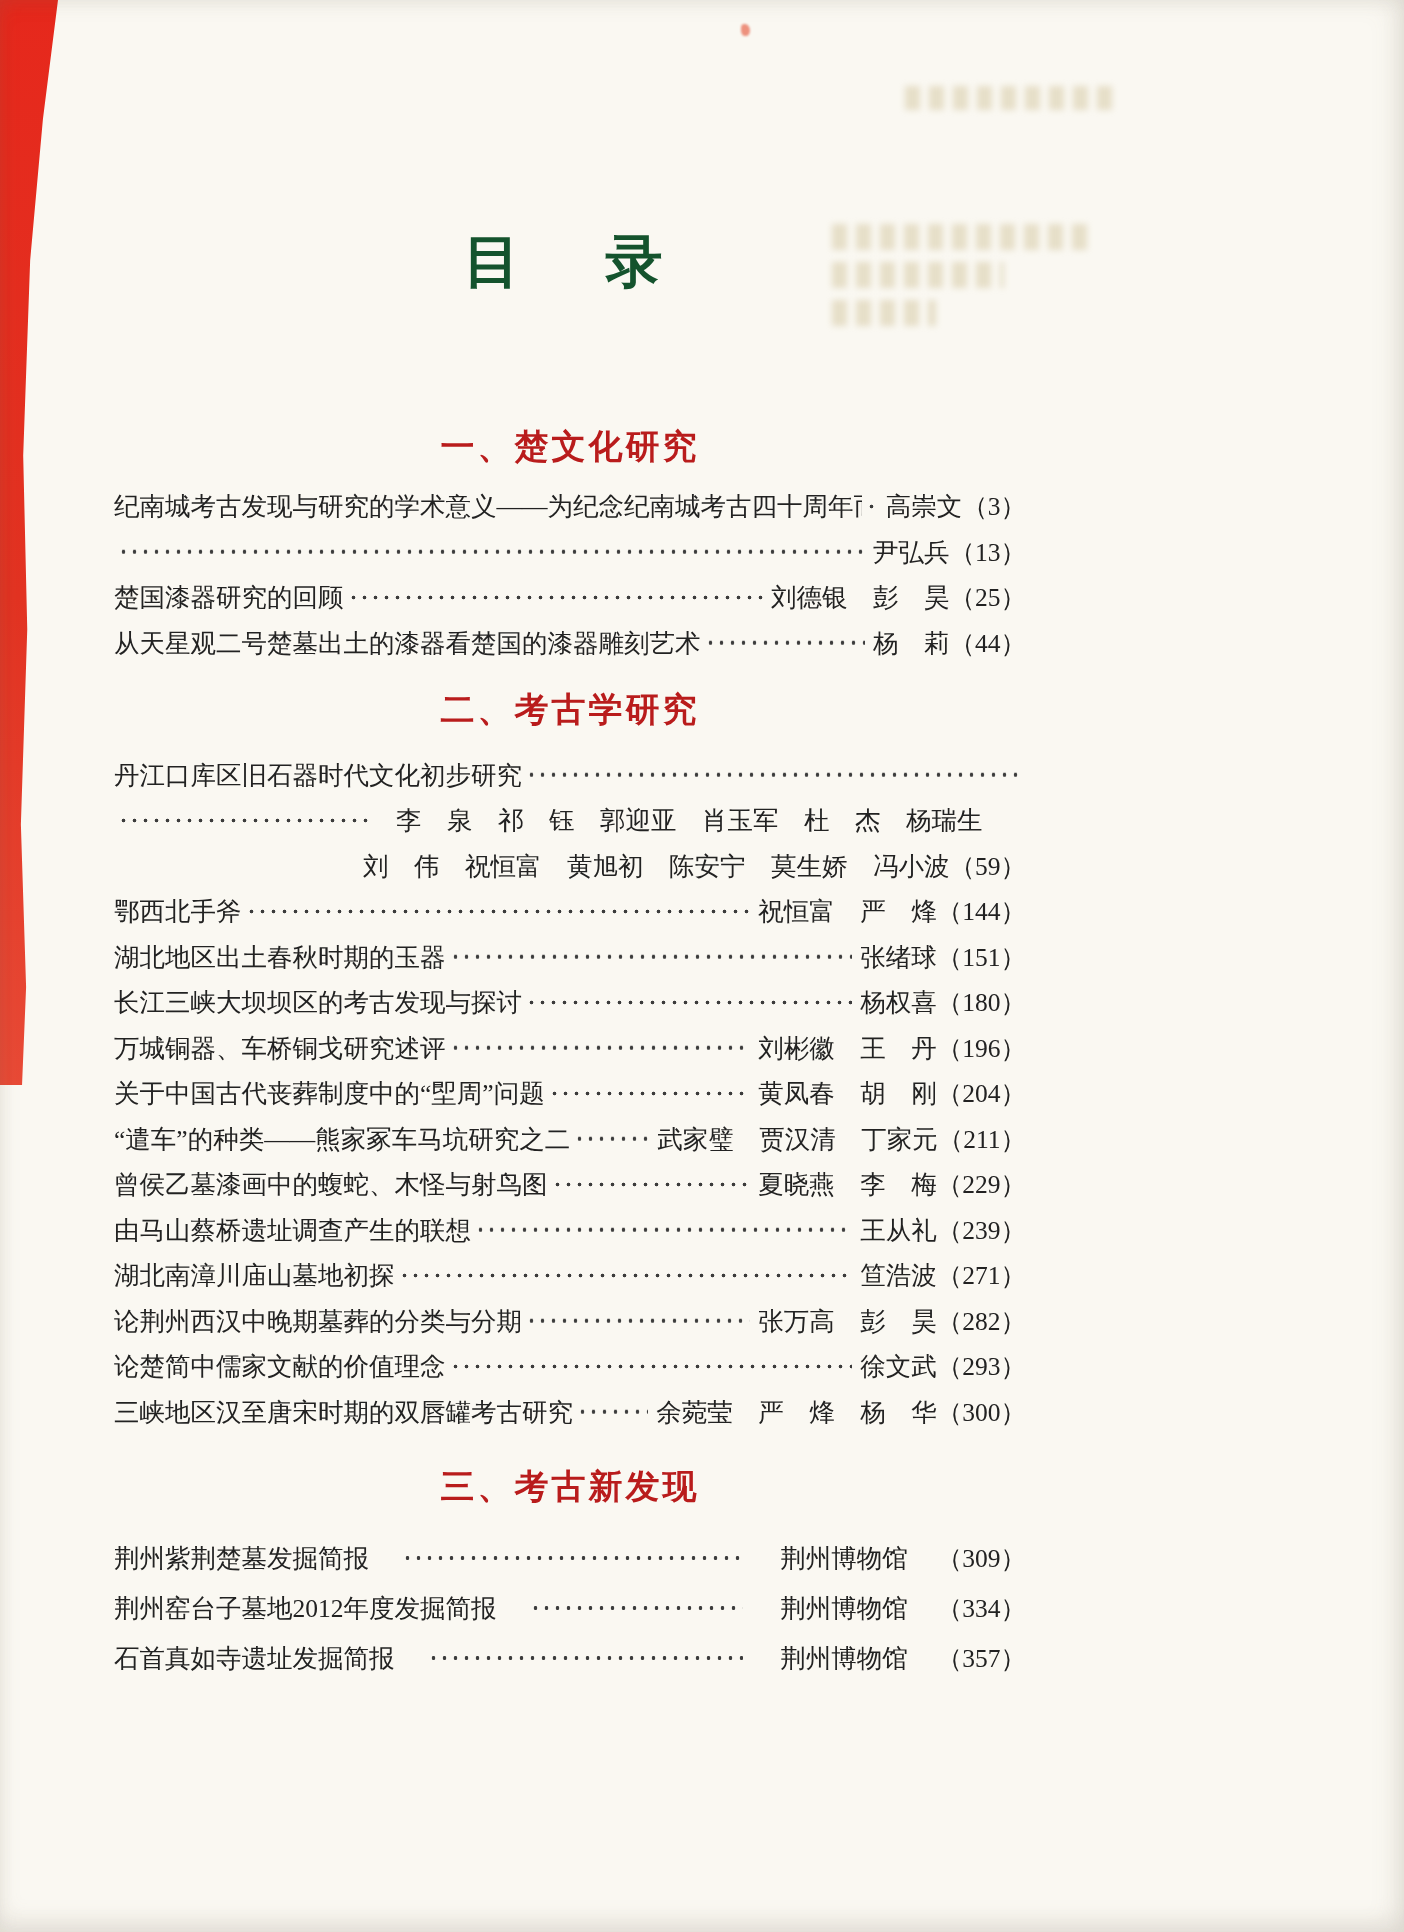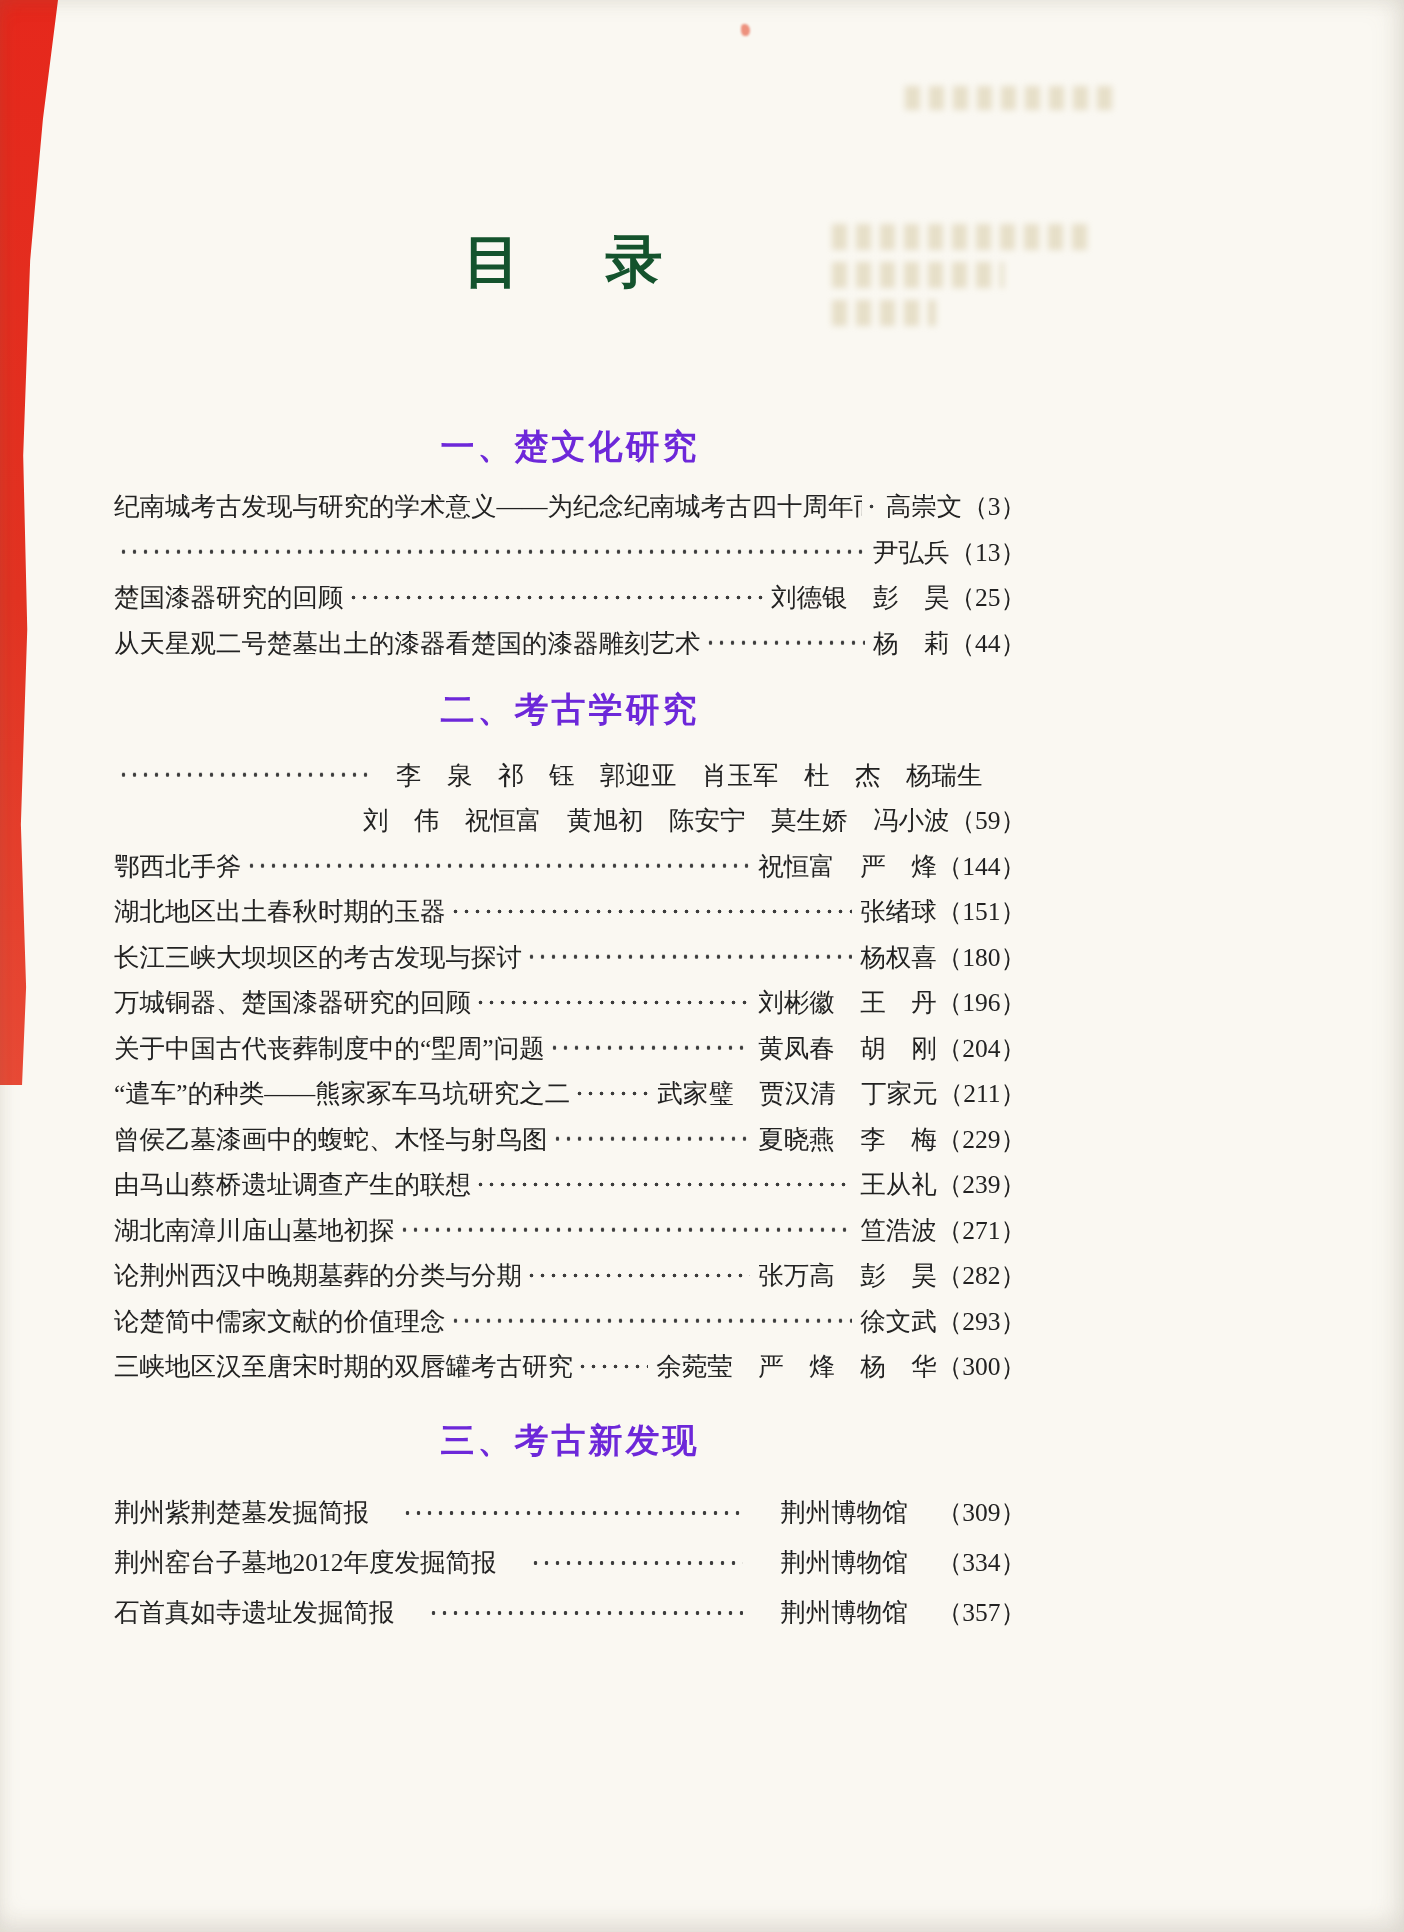--- a/index.html
+++ b/index.html
@@ -46,21 +46,21 @@
     margin:0;padding-top:226px;
     text-align:center;
     font-size:57px;line-height:1.25;
     font-weight:700;letter-spacing:14px;
     color:#14532d;
     font-family:"Liberation Serif","DejaVu Serif",serif;
   }
   .section-heading{
     margin:0;text-align:center;
     font-family:"Liberation Sans","DejaVu Sans",sans-serif;
-    font-weight:700;font-size:34px;line-height:1.25;color:#6d28d9;
+    font-weight:700;font-size:34px;line-height:1.25;color:#b91c1c;
     letter-spacing:3px;
   }
   .section:nth-of-type(1) .section-heading{margin-top:128px;margin-bottom:16px;}
   .section:nth-of-type(2) .section-heading{margin-top:22px;margin-bottom:22px;}
   .section:nth-of-type(3) .section-heading{margin-top:30px;margin-bottom:26px;}
 
   .row{
     display:flex;align-items:center;flex-wrap:nowrap;
     height:45.5px;font-size:25.5px;color:#222;
   }
@@ -112,20 +112,24 @@
         </div>
         <div class="row">
           <span class="title">从天星观二号楚墓出土的漆器看楚国的漆器雕刻艺术</span>
           <span class="leader"></span>
           <span class="authors">杨　莉</span>
           <span class="pagenum">（44）</span>
         </div>
       </section>
       <section class="section">
         <h2 class="section-heading">二、考古学研究</h2>
+        <div class="row title-only">
+          <span class="title">丹江口库区旧石器时代文化初步研究</span>
+          <span class="leader"></span>
+        </div>
         <div class="row authors-mid">
           <span class="leader"></span>
           <span class="authors">李　泉　祁　钰　郭迎亚　肖玉军　杜　杰　杨瑞生</span>
         </div>
         <div class="row authors-end">
           <span class="authors">刘　伟　祝恒富　黄旭初　陈安宁　莫生娇　冯小波</span>
           <span class="pagenum">（59）</span>
         </div>
         <div class="row">
           <span class="title">鄂西北手斧</span>
@@ -139,21 +143,21 @@
           <span class="authors">张绪球</span>
           <span class="pagenum">（151）</span>
         </div>
         <div class="row">
           <span class="title">长江三峡大坝坝区的考古发现与探讨</span>
           <span class="leader"></span>
           <span class="authors">杨权喜</span>
           <span class="pagenum">（180）</span>
         </div>
         <div class="row">
-          <span class="title">万城铜器、楚国漆器研究的回顾</span>
+          <span class="title">万城铜器、车桥铜戈研究述评</span>
           <span class="leader"></span>
           <span class="authors">刘彬徽　王　丹</span>
           <span class="pagenum">（196）</span>
         </div>
         <div class="row">
           <span class="title">关于中国古代丧葬制度中的“堲周”问题</span>
           <span class="leader"></span>
           <span class="authors">黄凤春　胡　刚</span>
           <span class="pagenum">（204）</span>
         </div>

